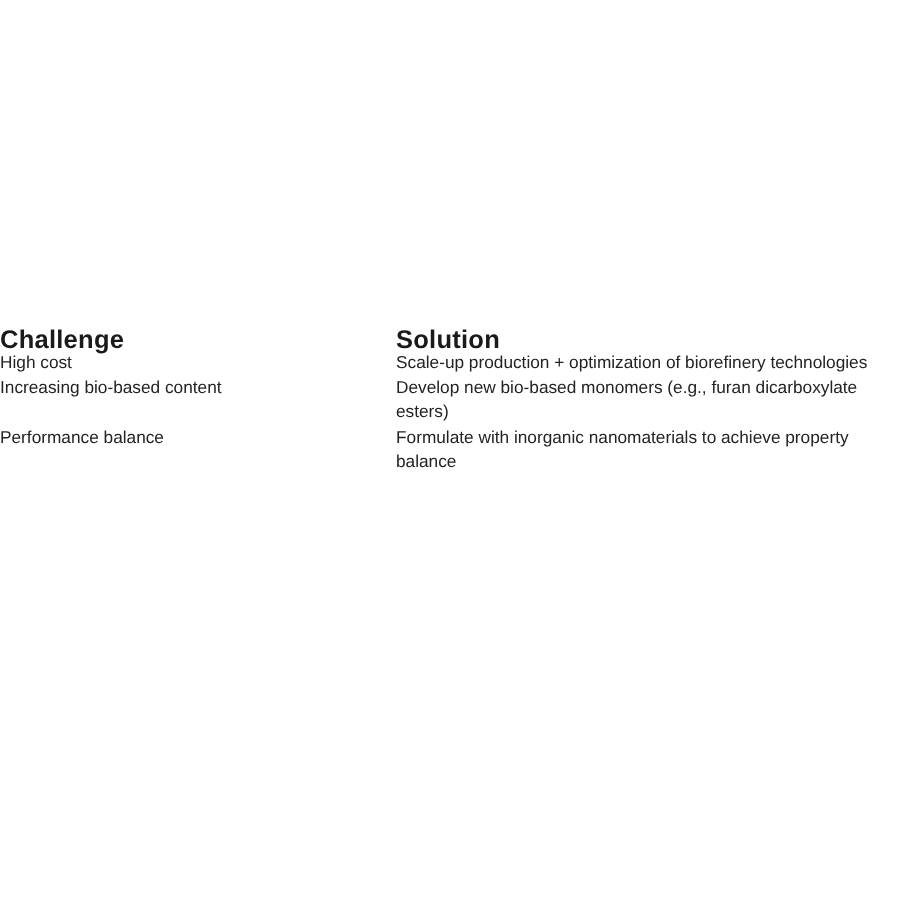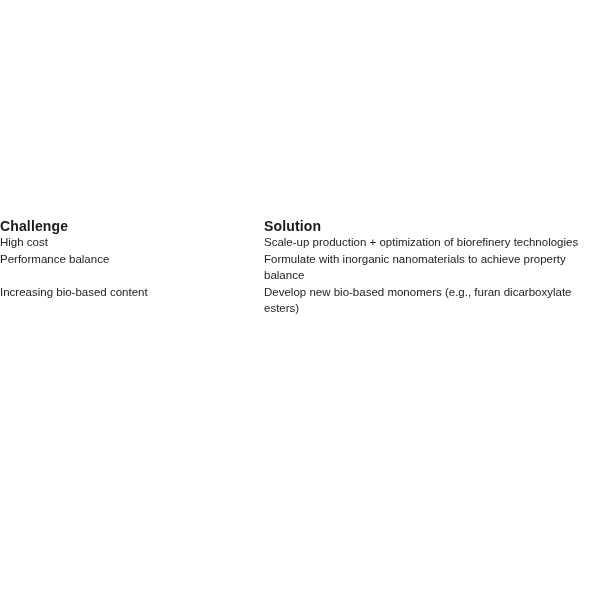--- a/index.html
+++ b/index.html
@@ -38,21 +38,21 @@
   #challenge-solution-table th,
   #challenge-solution-table td {
     text-align: left;
     vertical-align: top;
     padding: 0;
     border: 0;
   }
 
   
   .thead-row th {
-    font-size: 14px;
+    font-size: 17px;
     font-weight: bold;
     color: #1a1a1a;
     line-height: 15px;
     padding: 6px 10px 8px 6px;
     border-bottom: 1px solid #e2e2e2;
     letter-spacing: 0.01em;
   }
 
   
   .tbody-row td {
@@ -103,34 +103,34 @@
 
       <tr class="tbody-row">
         <td class="col-challenge-cell">
           <span class="cell-text">High cost</span>
         </td>
         <td class="col-solution-cell">
           <span class="cell-text">Scale-up production + optimization of biorefinery technologies</span>
         </td>
       </tr>
 
+      <tr class="tbody-row">
+        <td class="col-challenge-cell">
+          <span class="cell-text">Increasing bio-based content</span>
+        </td>
+        <td class="col-solution-cell">
+          <span class="cell-text">Develop new bio-based monomers (e.g., furan dicarboxylate esters)</span>
+        </td>
+      </tr>
+
       <tr class="tbody-row last-row">
         <td class="col-challenge-cell">
           <span class="cell-text">Performance balance</span>
         </td>
         <td class="col-solution-cell">
           <span class="cell-text">Formulate with inorganic nanomaterials to achieve property balance</span>
         </td>
       </tr>
 
-      <tr class="tbody-row">
-        <td class="col-challenge-cell">
-          <span class="cell-text">Increasing bio-based content</span>
-        </td>
-        <td class="col-solution-cell">
-          <span class="cell-text">Develop new bio-based monomers (e.g., furan dicarboxylate esters)</span>
-        </td>
-      </tr>
-
     </tbody>
   </table>
 
 </div>
 
 </body></html>

